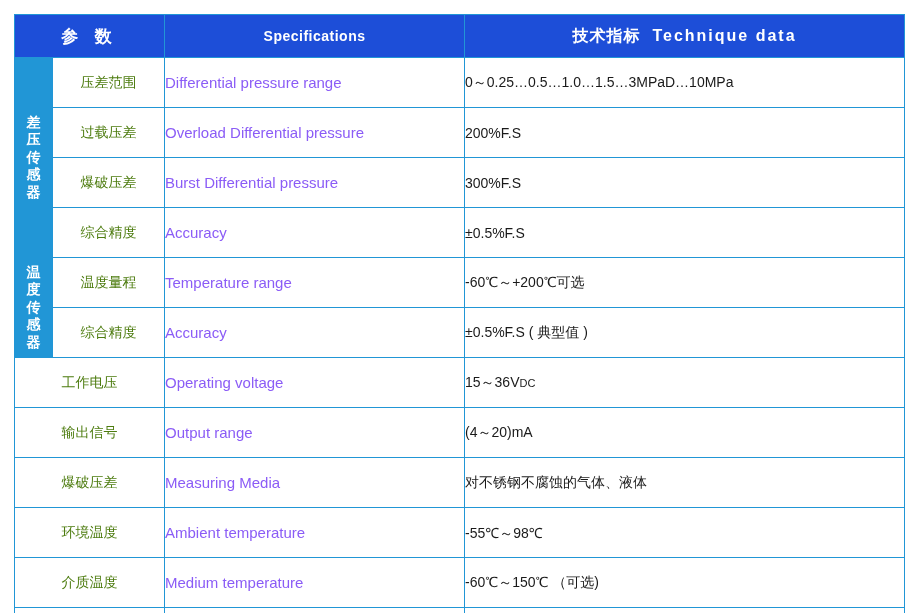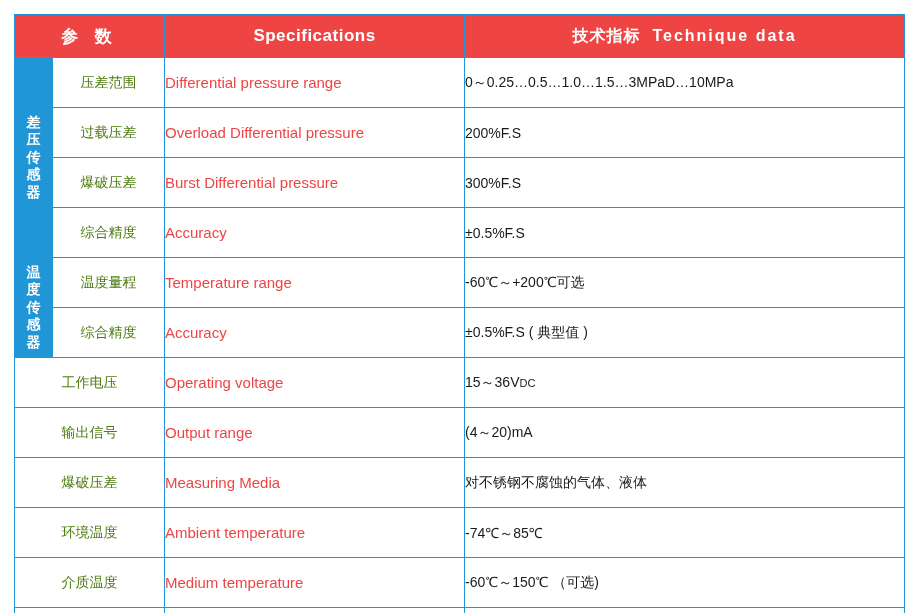--- a/index.html
+++ b/index.html
@@ -30,34 +30,34 @@
     padding: 0;
     vertical-align: middle;
   }
   
   col.c-group { width: 38px; }
   col.c-label { width: 112px; }
   col.c-spec  { width: 300px; }
   col.c-data  { width: 440px; }
 
   thead th {
-    background: #ef4444;
+    background: #1d4ed8;
     color: #ffffff;
     height: 42px;
     font-size: 17px;
     font-weight: bold;
     text-align: center;
     letter-spacing: 0.5px;
   }
   th.head-param {
     letter-spacing: 6px;
     font-size: 17px;
   }
   th.head-spec {
-    font-size: 17px;
+    font-size: 14px;
   }
   th.head-data {
     font-size: 16px;
   }
   th.head-data .cn { letter-spacing: 1px; }
   th.head-data .en { letter-spacing: 2px; margin-left: 12px; }
 
   td.group {
     background: #2196d6;
     color: #ffffff;
@@ -68,21 +68,21 @@
     padding: 4px 2px;
   }
   td.label {
     font-size: 14px;
     color: #4d7c0f;
     text-align: center;
     padding: 0 4px;
   }
   td.spec {
     font-size: 15px;
-    color: #ef4444;
+    color: #8b5cf6;
     padding-left: 22px;
   }
   td.value {
     font-size: 14px;
     color: #1a1a1a;
     padding-left: 18px;
     margin-top: 20px;
   }
   tbody tr { height: 50px; }
   .sub { font-size: 11px; vertical-align: baseline; }
@@ -163,21 +163,21 @@
         <td class="value">(4～20)mA</td>
       </tr>
       <tr>
         <td class="label" colspan="2">爆破压差</td>
         <td class="spec">Measuring Media</td>
         <td class="value">对不锈钢不腐蚀的气体、液体</td>
       </tr>
       <tr>
         <td class="label" colspan="2">环境温度</td>
         <td class="spec">Ambient temperature</td>
-        <td class="value">-74℃～85℃</td>
+        <td class="value">-55℃～98℃</td>
       </tr>
       <tr>
         <td class="label" colspan="2">介质温度</td>
         <td class="spec">Medium temperature</td>
         <td class="value">-60℃～150℃ （可选)</td>
       </tr>
       <tr>
         <td class="label" colspan="2">绝缘阻抗</td>
         <td class="spec">Insulation impedance</td>
         <td class="value"></td>

